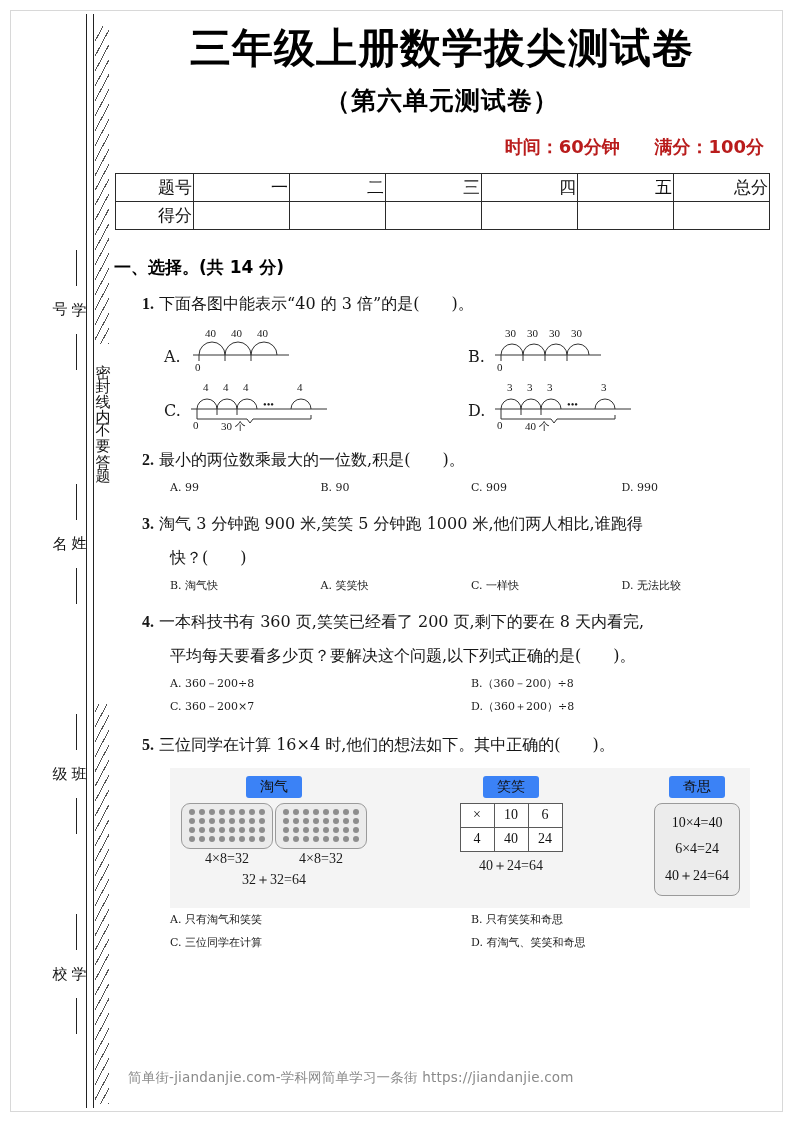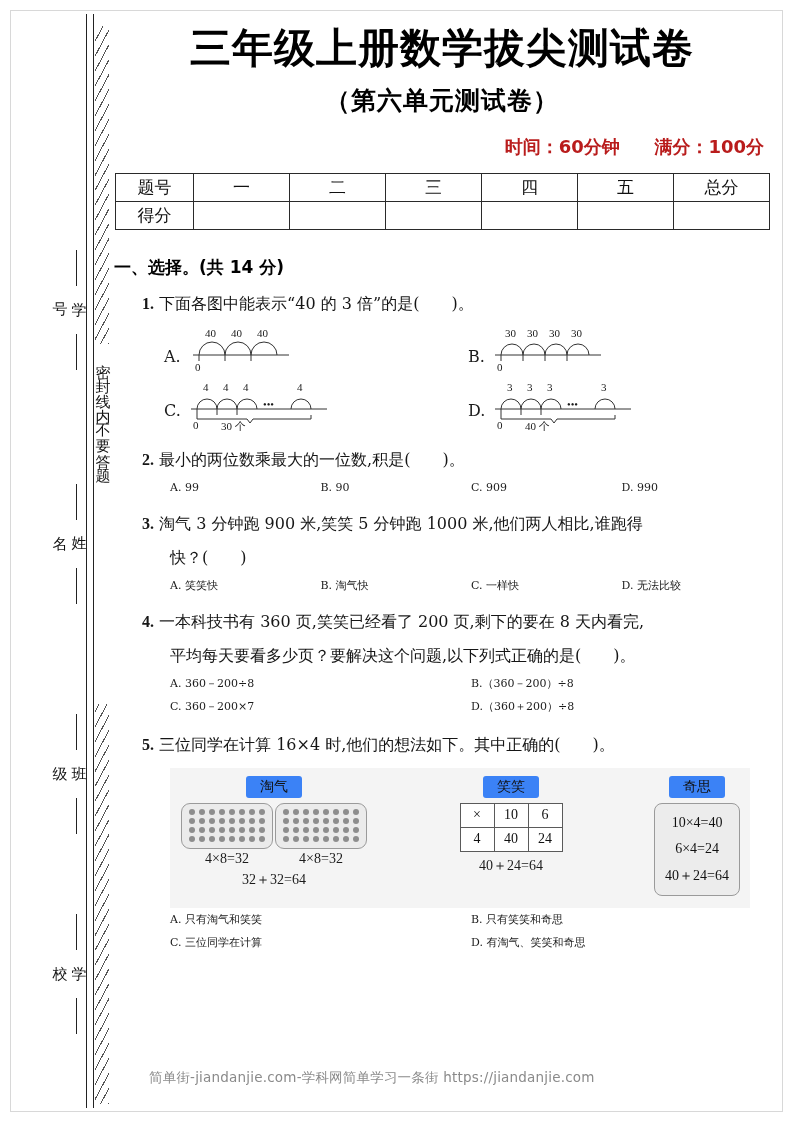--- a/index.html
+++ b/index.html
@@ -149,21 +149,21 @@
   
   table.score {
     border-collapse: collapse;
     width: 655px;
     margin: 14px 0 0 3px;
     table-layout: fixed;
   }
   table.score td {
     border: 1px solid #2a2a2a;
     height: 28px;
-    text-align: center;
+    text-align: right;
     font-size: 17px;
     font-family: "DejaVu Serif", "Liberation Serif", serif;
     color: #111;
   }
   table.score td.head-col { width: 78px; }
 
   
   .sec-head {
     font-family: "DejaVu Sans", "Liberation Sans", sans-serif;
     font-weight: bold;
@@ -303,21 +303,21 @@
     padding: 6px 10px;
     font-size: 14px;
     font-family: "Liberation Serif", serif;
     line-height: 1.9;
     color: #111;
   }
 
   
   .footer {
     position: absolute;
-    left: 149px;
+    left: 128px;
     top: 1069px;
     font-size: 13.5px;
     color: #8a8a8a;
     font-family: "DejaVu Sans", "Liberation Sans", sans-serif;
     letter-spacing: 0.2px;
   }
 </style>
 </head>
 <body>
 
@@ -492,22 +492,22 @@
     </div>
 
     <div class="q" style="margin-top:10px;">
       <span class="q-num">3.</span>
       <span class="q-body">淘气 3 分钟跑 900 米,笑笑 5 分钟跑 1000 米,他们两人相比,谁跑得</span>
     </div>
     <div class="q q-indent" style="margin-left:58px;">
       <span>快？(　　)</span>
     </div>
     <div class="opts-row opts-4">
+      <span class="opt">B. 淘气快</span>
       <span class="opt">A. 笑笑快</span>
-      <span class="opt">B. 淘气快</span>
       <span class="opt">C. 一样快</span>
       <span class="opt">D. 无法比较</span>
     </div>
 
     <div class="q" style="margin-top:10px;">
       <span class="q-num">4.</span>
       <span class="q-body">一本科技书有 360 页,笑笑已经看了 200 页,剩下的要在 8 天内看完,</span>
     </div>
     <div class="q q-indent" style="margin-left:58px;">
       <span>平均每天要看多少页？要解决这个问题,以下列式正确的是(　　)。</span>

